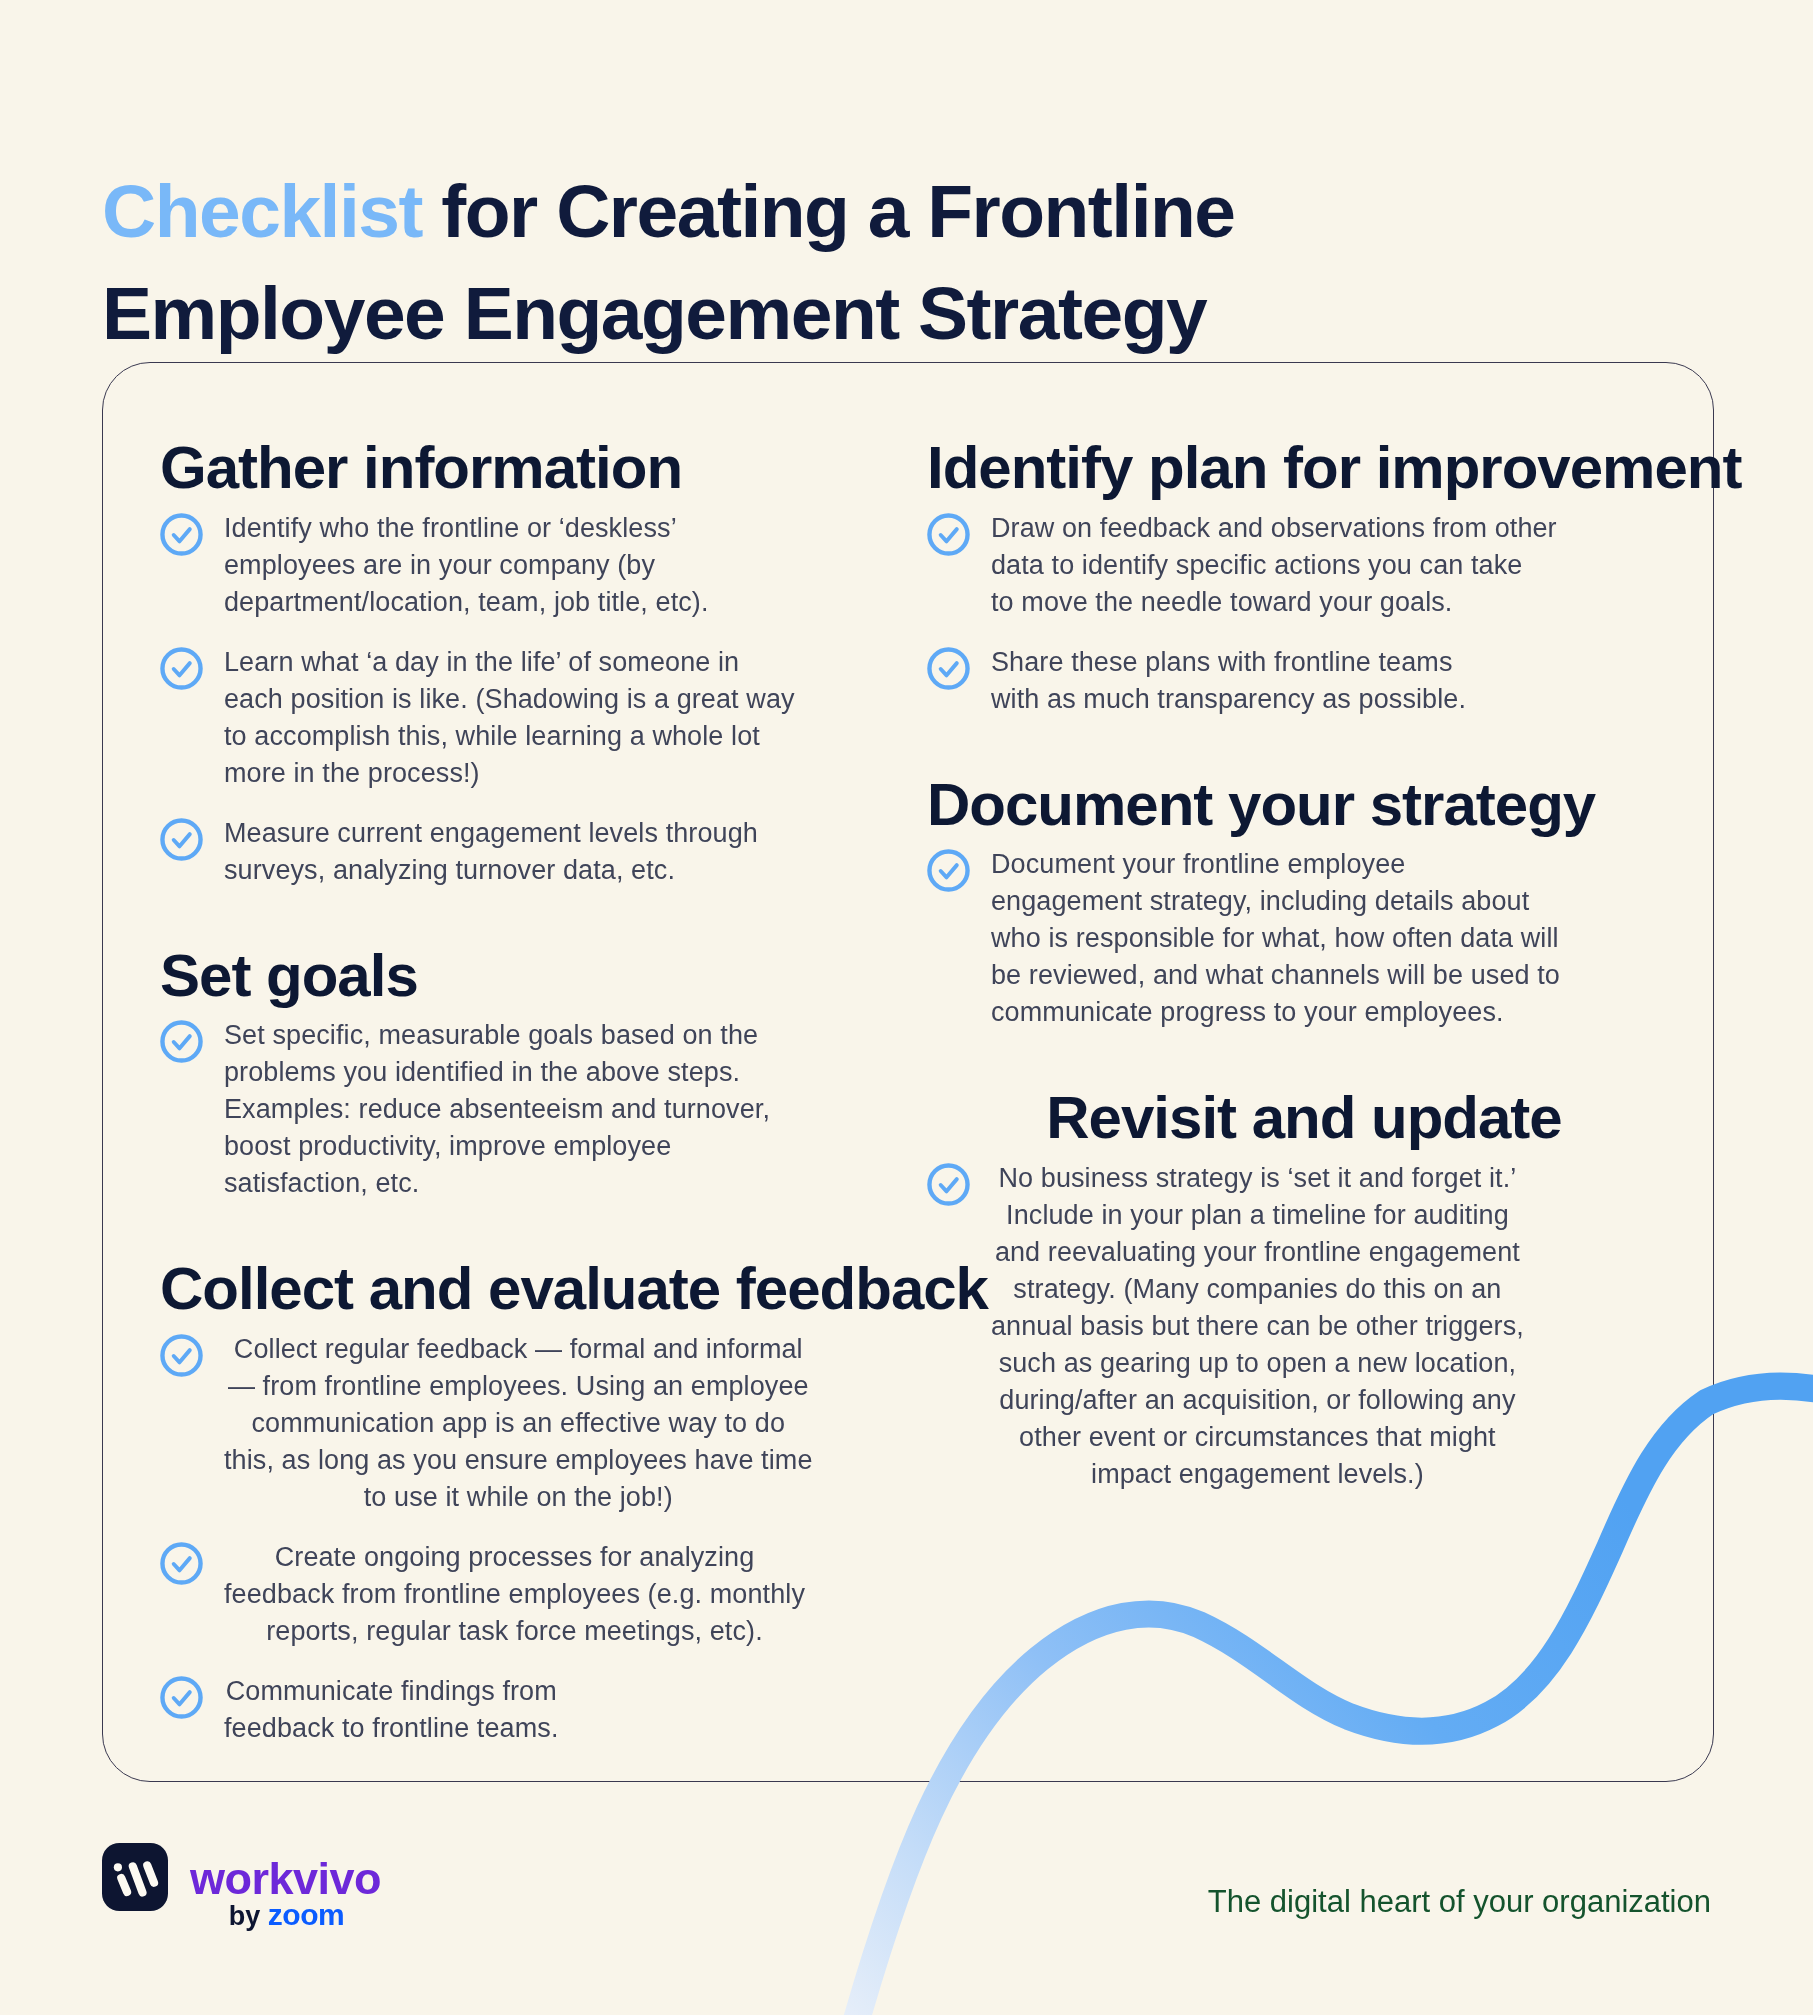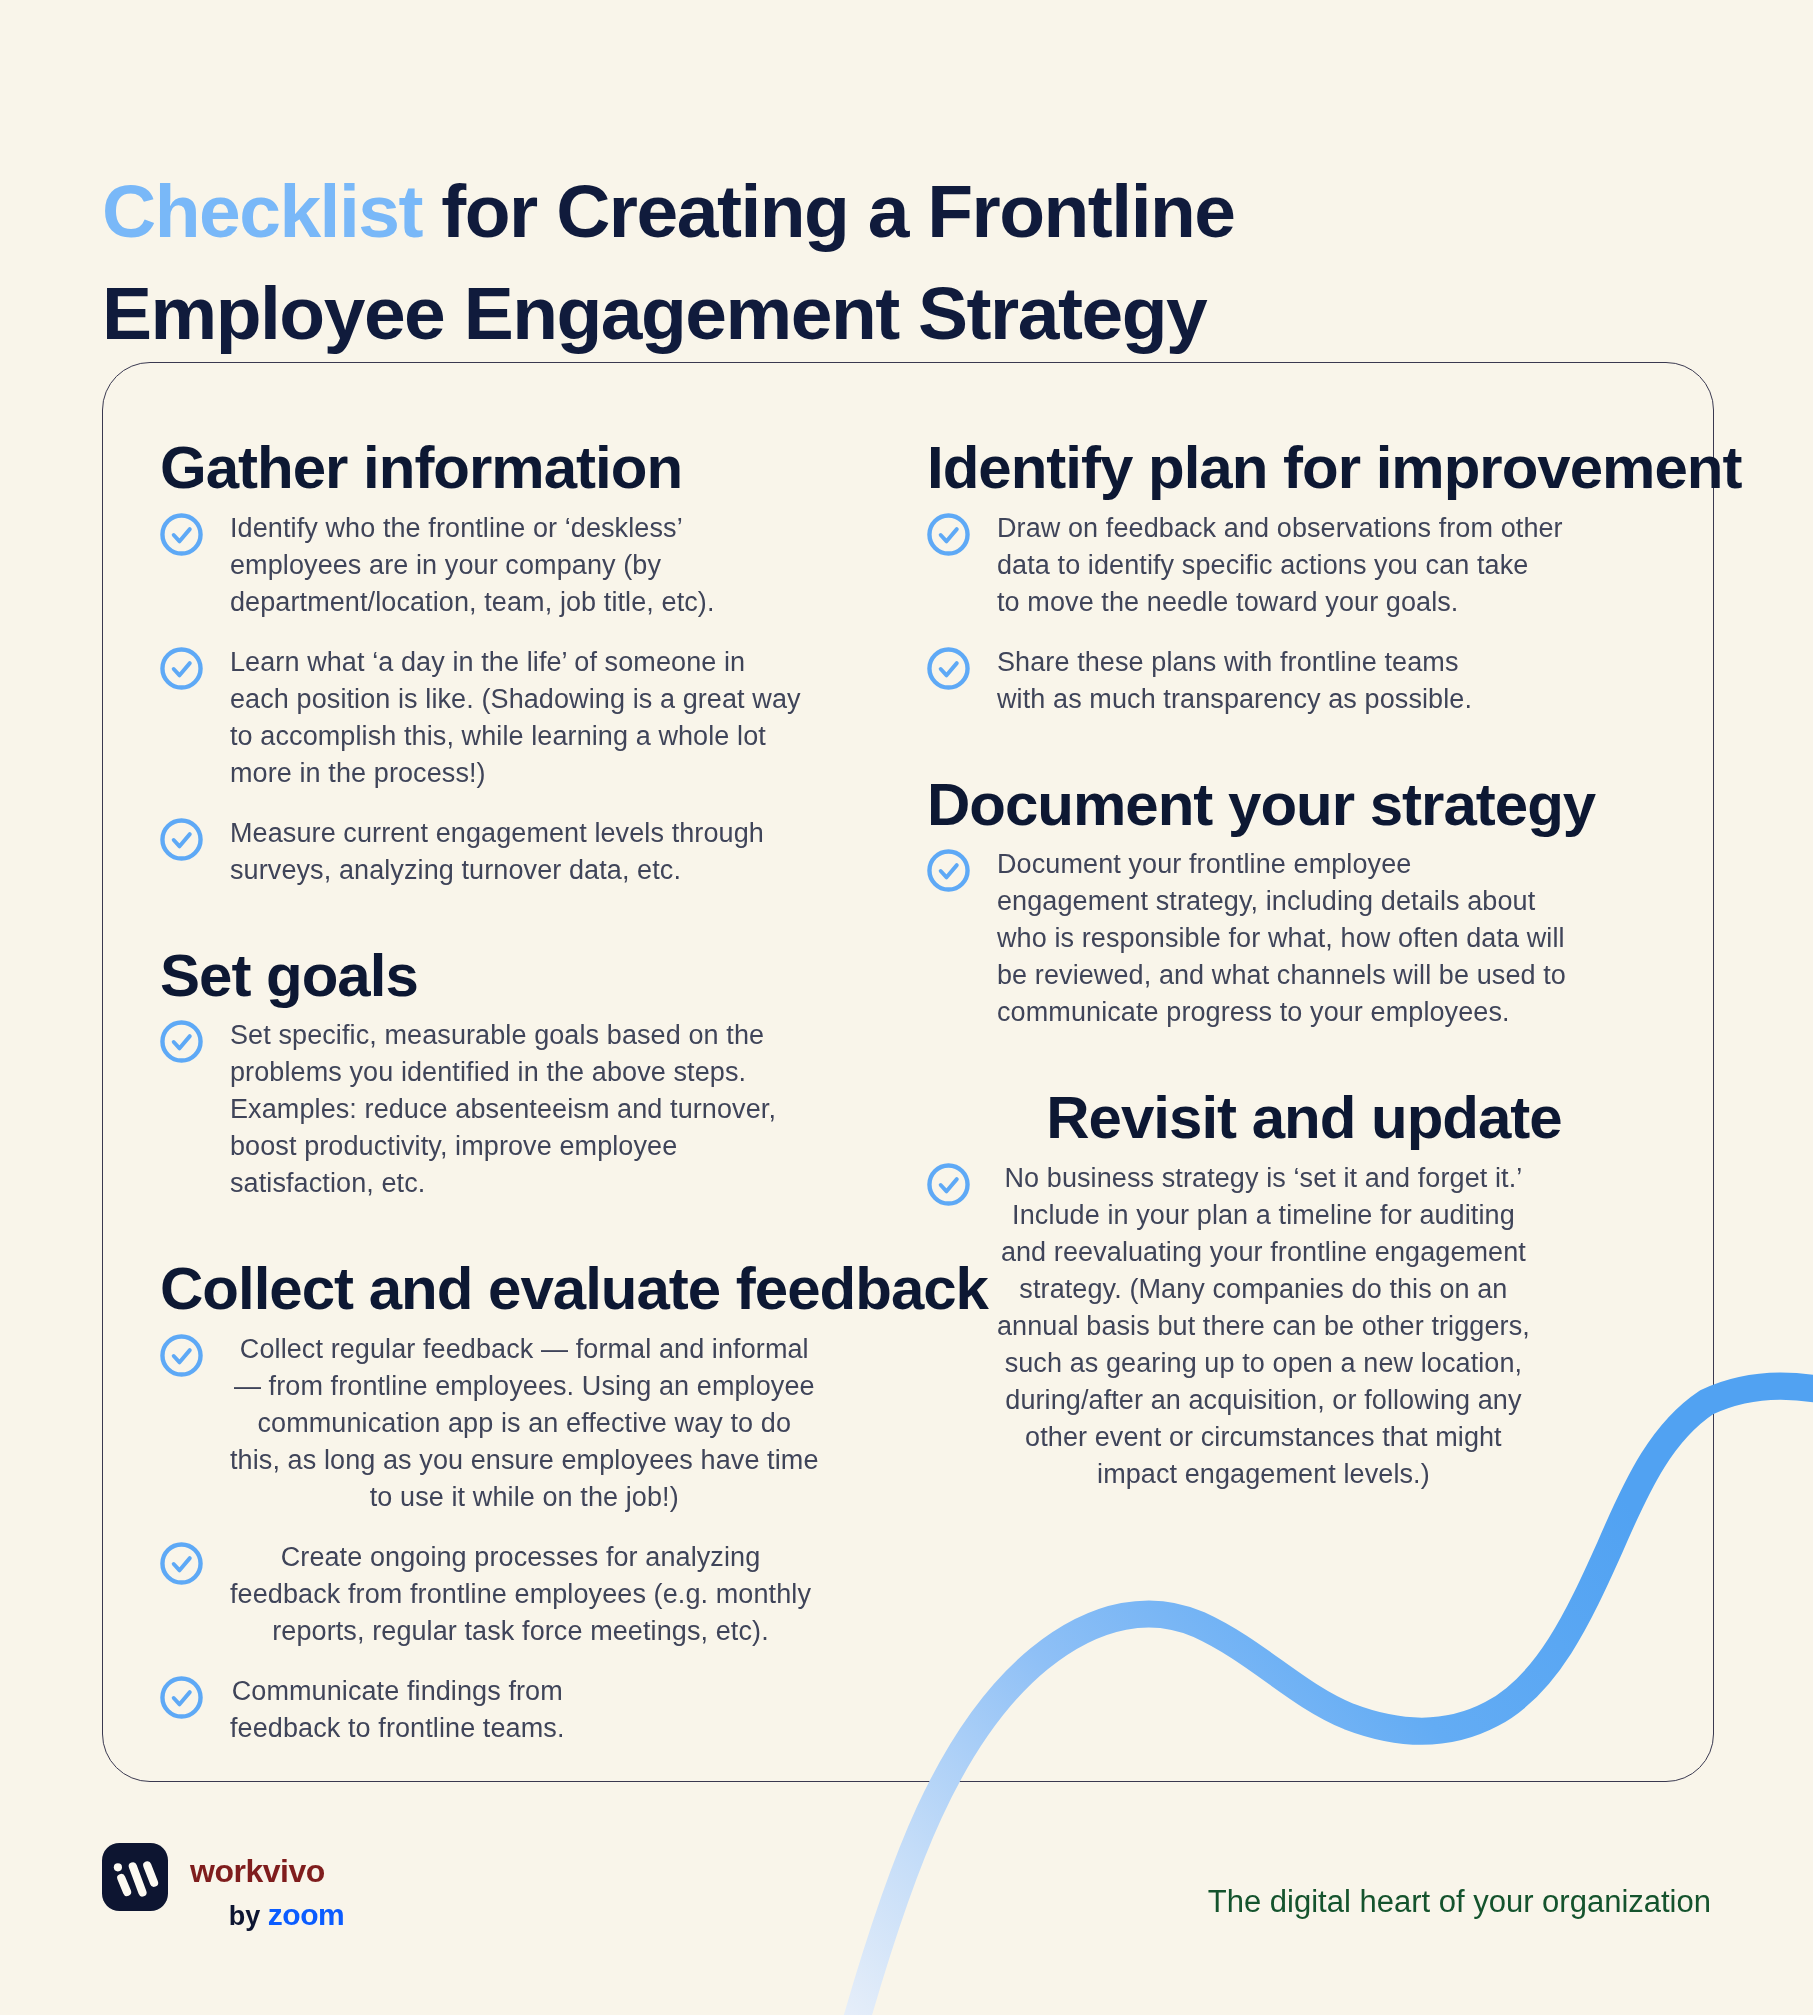--- a/index.html
+++ b/index.html
@@ -31,39 +31,39 @@
   .col-left  { left: 160px; width: 725px; }
   .col-right { left: 927px; width: 754px; }
 
   .section { margin: 0 0 57px 0; }
   .section:last-child { margin-bottom: 0; text-align: center; }
   .section h2 {
     margin: 0 0 14.5px 0;
     font-size: 60px; font-weight: 700; letter-spacing: -1px;
     line-height: 1.0; color: #0d1833; white-space: nowrap;
   }
-  .item { display: flex; align-items: flex-start; gap: 27px; margin-bottom: 26px; }
+  .item { display: flex; align-items: flex-start; gap: 21px; margin-bottom: 26px; }
   .item:last-child { margin-bottom: 0; }
   .check { flex: 0 0 auto; width: 43px; height: 43px; }
   .itext {
     margin: -2.9px 0 0 0;
     font-size: 27px; line-height: 37px; letter-spacing: 0.1px;
     color: #3f4459; white-space: pre-line;
   }
 
   
   .footer { position: absolute; left: 0; top: 1780px; width: 1813px; height: 235px; z-index: 2; }
   .logo-mark {
     position: absolute; left: 102px; top: 63px;
     width: 66px; height: 68px; border-radius: 17.4px;
     background: #0d1531;
   }
   .logo-word {
     position: absolute; left: 190px; top: 73px;
-    font-size: 32px; font-weight: 700; letter-spacing: -0.5px; color: #7f1d1d;
+    font-size: 45px; font-weight: 700; letter-spacing: -0.5px; color: #6d28d9;
   }
   .logo-by {
     position: absolute; left: 190px; top: 118px; width: 193px;
     text-align: center; font-size: 27px; color: #0d1531; font-weight: 600;
   }
   .logo-by .zoom-word { font-size: 30px; font-weight: 700; color: #0b5cff; letter-spacing: -0.5px; }
   .tagline {
     position: absolute; right: 102px; top: 104px;
     font-size: 31px; font-weight: 400; letter-spacing: 0px; color: #14532d;
   }

